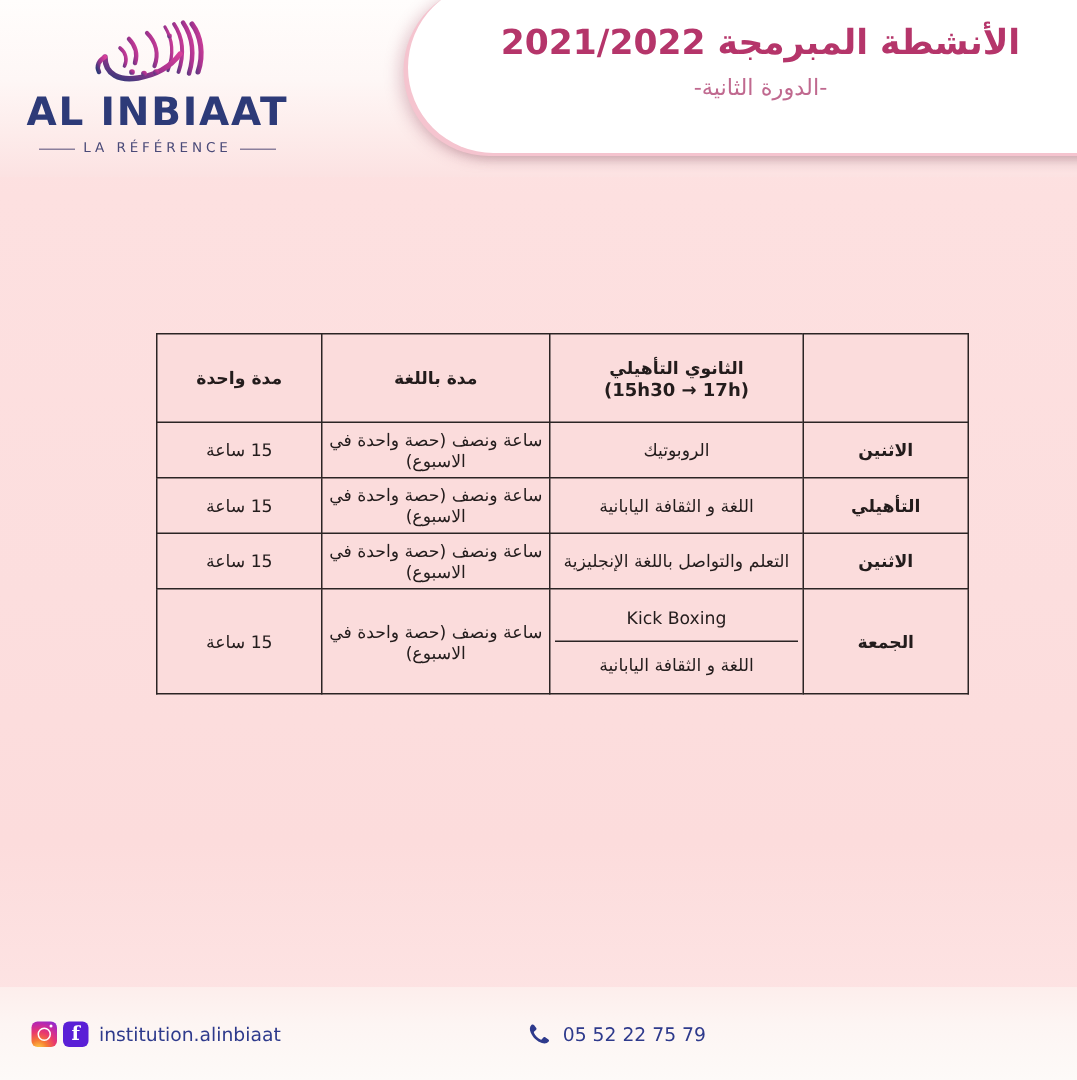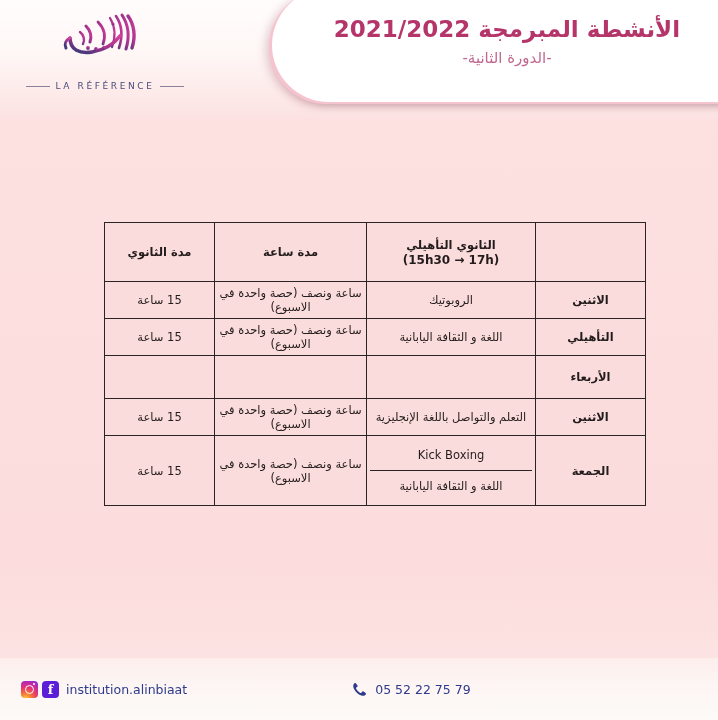--- a/index.html
+++ b/index.html
@@ -108,21 +108,21 @@
     color: #2d3a78;
     letter-spacing: 1.2px;
     line-height: 28px;
     margin-top: -1px;
   }
   .logo-tag {
     display: flex;
     align-items: center;
     justify-content: center;
     gap: 6px;
-    margin-top: 19px;
+    margin-top: 5px;
   }
   .logo-tag .rule {
     width: 24px;
     height: 1px;
     background: #8b7f9c;
     display: inline-block;
   }
   .logo-tag .txt {
     font-size: 9px;
     letter-spacing: 2.6px;
@@ -295,62 +295,57 @@
           <path d="M82 14 C88 20 90 28 87 36" stroke-width="2.8"></path>
           <path d="M64 24 C68 27 69 32 67 36" stroke-width="2.4"></path>
         </g>
         <g fill="url(#lg)">
           <circle cx="72" cy="40" r="1.9"></circle>
           <circle cx="80" cy="41" r="1.9"></circle>
           <circle cx="88" cy="40" r="1.9"></circle>
           <circle cx="97" cy="16" r="1.6"></circle>
         </g>
       </svg>
+      <div class="logo-name">AL INBIAAT</div>
       <div class="logo-tag">
         <span class="rule"></span>
         <span class="txt">LA RÉFÉRENCE</span>
         <span class="rule"></span>
       </div>
     </div>
   </div>
 
   <div class="table-wrap">
     <table class="sched">
       <tbody>
 
         <tr>
           <td class="col-day hdr hdr-blank"></td>
           <td class="col-act hdr hdr-green">
             <span>الثانوي التأهيلي</span>
             <span class="times">(15h30  →  17h)</span>
           </td>
-          <td class="col-sess hdr">مدة ساعة</td>
-          <td class="col-dur hdr">مدة الثانوي</td>
+          <td class="col-sess hdr">مدة باللغة</td>
+          <td class="col-dur hdr">مدة واحدة</td>
         </tr>
 
         <tr>
           <td class="col-day">الاثنين</td>
           <td class="col-act">الروبوتيك</td>
           <td class="col-sess">ساعة ونصف (حصة واحدة في الاسبوع)</td>
           <td class="col-dur">15 ساعة</td>
         </tr>
 
         <tr>
           <td class="col-day">التأهيلي</td>
           <td class="col-act">اللغة و الثقافة اليابانية</td>
           <td class="col-sess">ساعة ونصف (حصة واحدة في الاسبوع)</td>
           <td class="col-dur">15 ساعة</td>
         </tr>
 
-        <tr>
-          <td class="col-day">الأربعاء</td>
-          <td class="col-act gray"></td>
-          <td class="col-sess gray"></td>
-          <td class="col-dur gray"></td>
-        </tr>
 
         <tr>
           <td class="col-day">الاثنين</td>
           <td class="col-act">التعلم والتواصل باللغة الإنجليزية</td>
           <td class="col-sess">ساعة ونصف (حصة واحدة في الاسبوع)</td>
           <td class="col-dur">15 ساعة</td>
         </tr>
 
         <tr>
           <td class="col-day">الجمعة</td>

